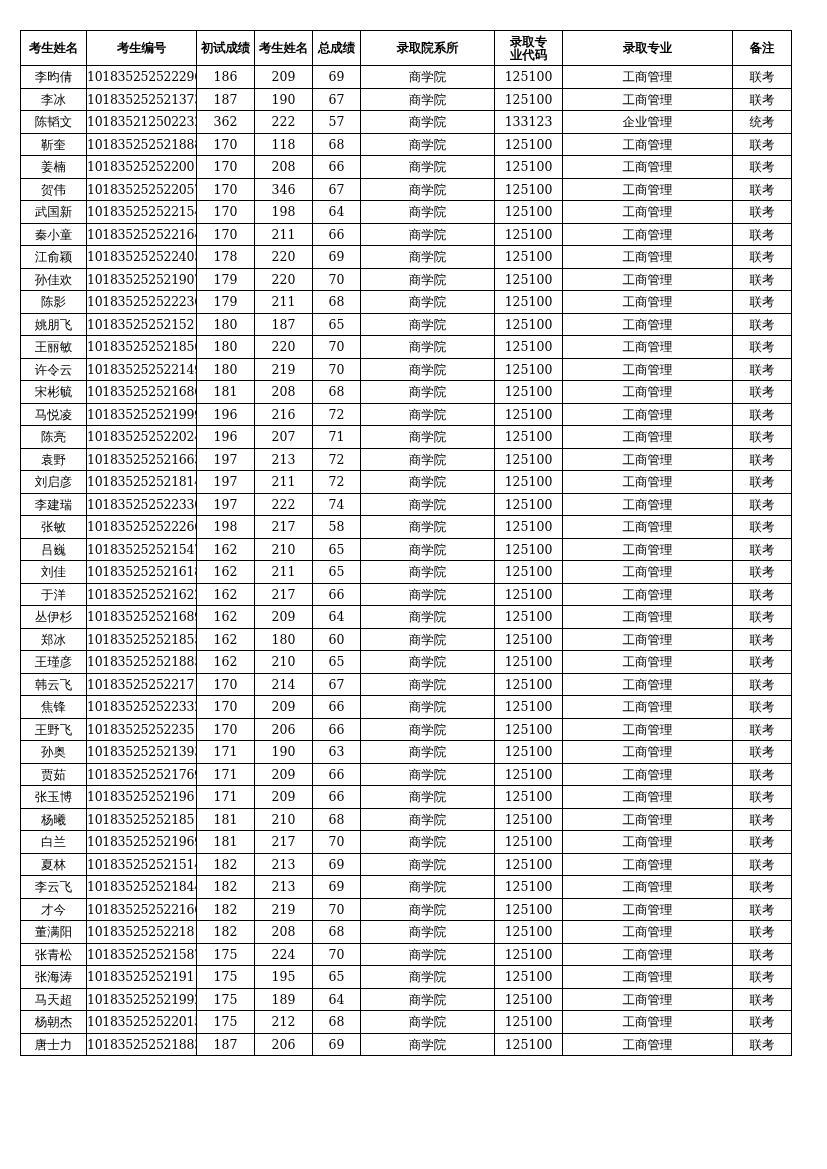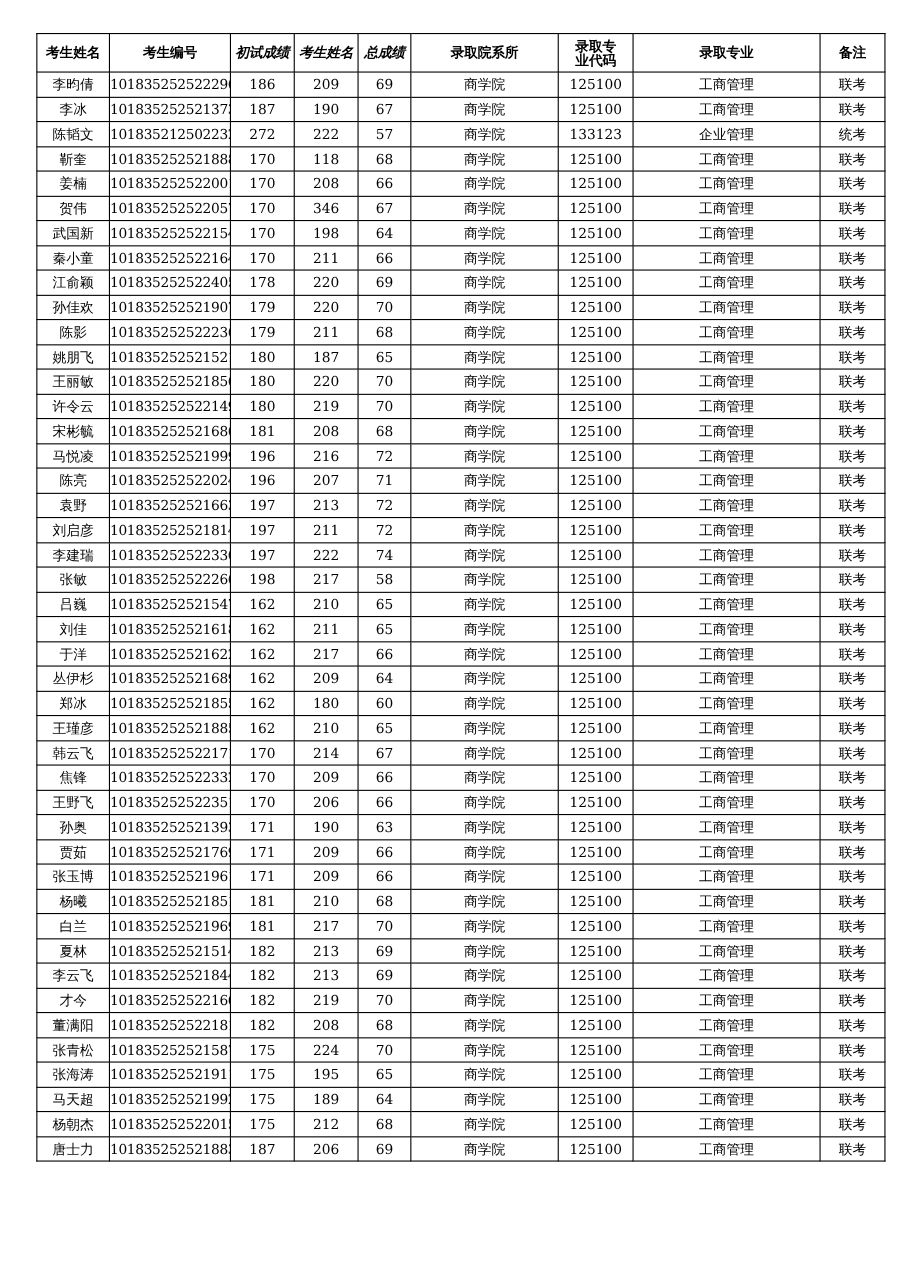--- a/index.html
+++ b/index.html
@@ -11,21 +11,21 @@
     width: 827px;
     height: 1169px;
     font-family: "DejaVu Serif", "Liberation Serif", serif;
     color: #000000;
     overflow: hidden;
   }
   .page {
     width: 827px;
     height: 1169px;
     box-sizing: border-box;
-    padding: 30px 28px 0 33px;
+    padding: 30px 28px 0 20px;
   }
   table.admission-table {
     border-collapse: collapse;
     width: 771px;
     table-layout: fixed;
   }
   table.admission-table th,
   table.admission-table td {
     border: 1px solid #000000;
     text-align: center;
@@ -53,21 +53,20 @@
   col.c-majorcode { width: 68px; }
   col.c-major     { width: 170px; }
   col.c-remark    { width: 59px; }
 
   td.examno {
     font-size: 12.5px;
     letter-spacing: -0.3px;
   }
   th.tight {
     letter-spacing: -1.2px;
-    font-style: italic;
   }
   th.two-line {
     letter-spacing: -0.2px;
     line-height: 1.15;
   }
 </style>
 </head>
 <body>
 
 <div class="page">
@@ -118,21 +117,21 @@
           <td>190</td>
           <td>67</td>
           <td>商学院</td>
           <td>125100</td>
           <td>工商管理</td>
           <td>联考</td>
         </tr>
         <tr>
           <td>陈韬文</td>
           <td class="examno">101835212502232</td>
-          <td>272</td>
+          <td>362</td>
           <td>222</td>
           <td>57</td>
           <td>商学院</td>
           <td>133123</td>
           <td>企业管理</td>
           <td>统考</td>
         </tr>
         <tr>
           <td>靳奎</td>
           <td class="examno">101835252521888</td>

